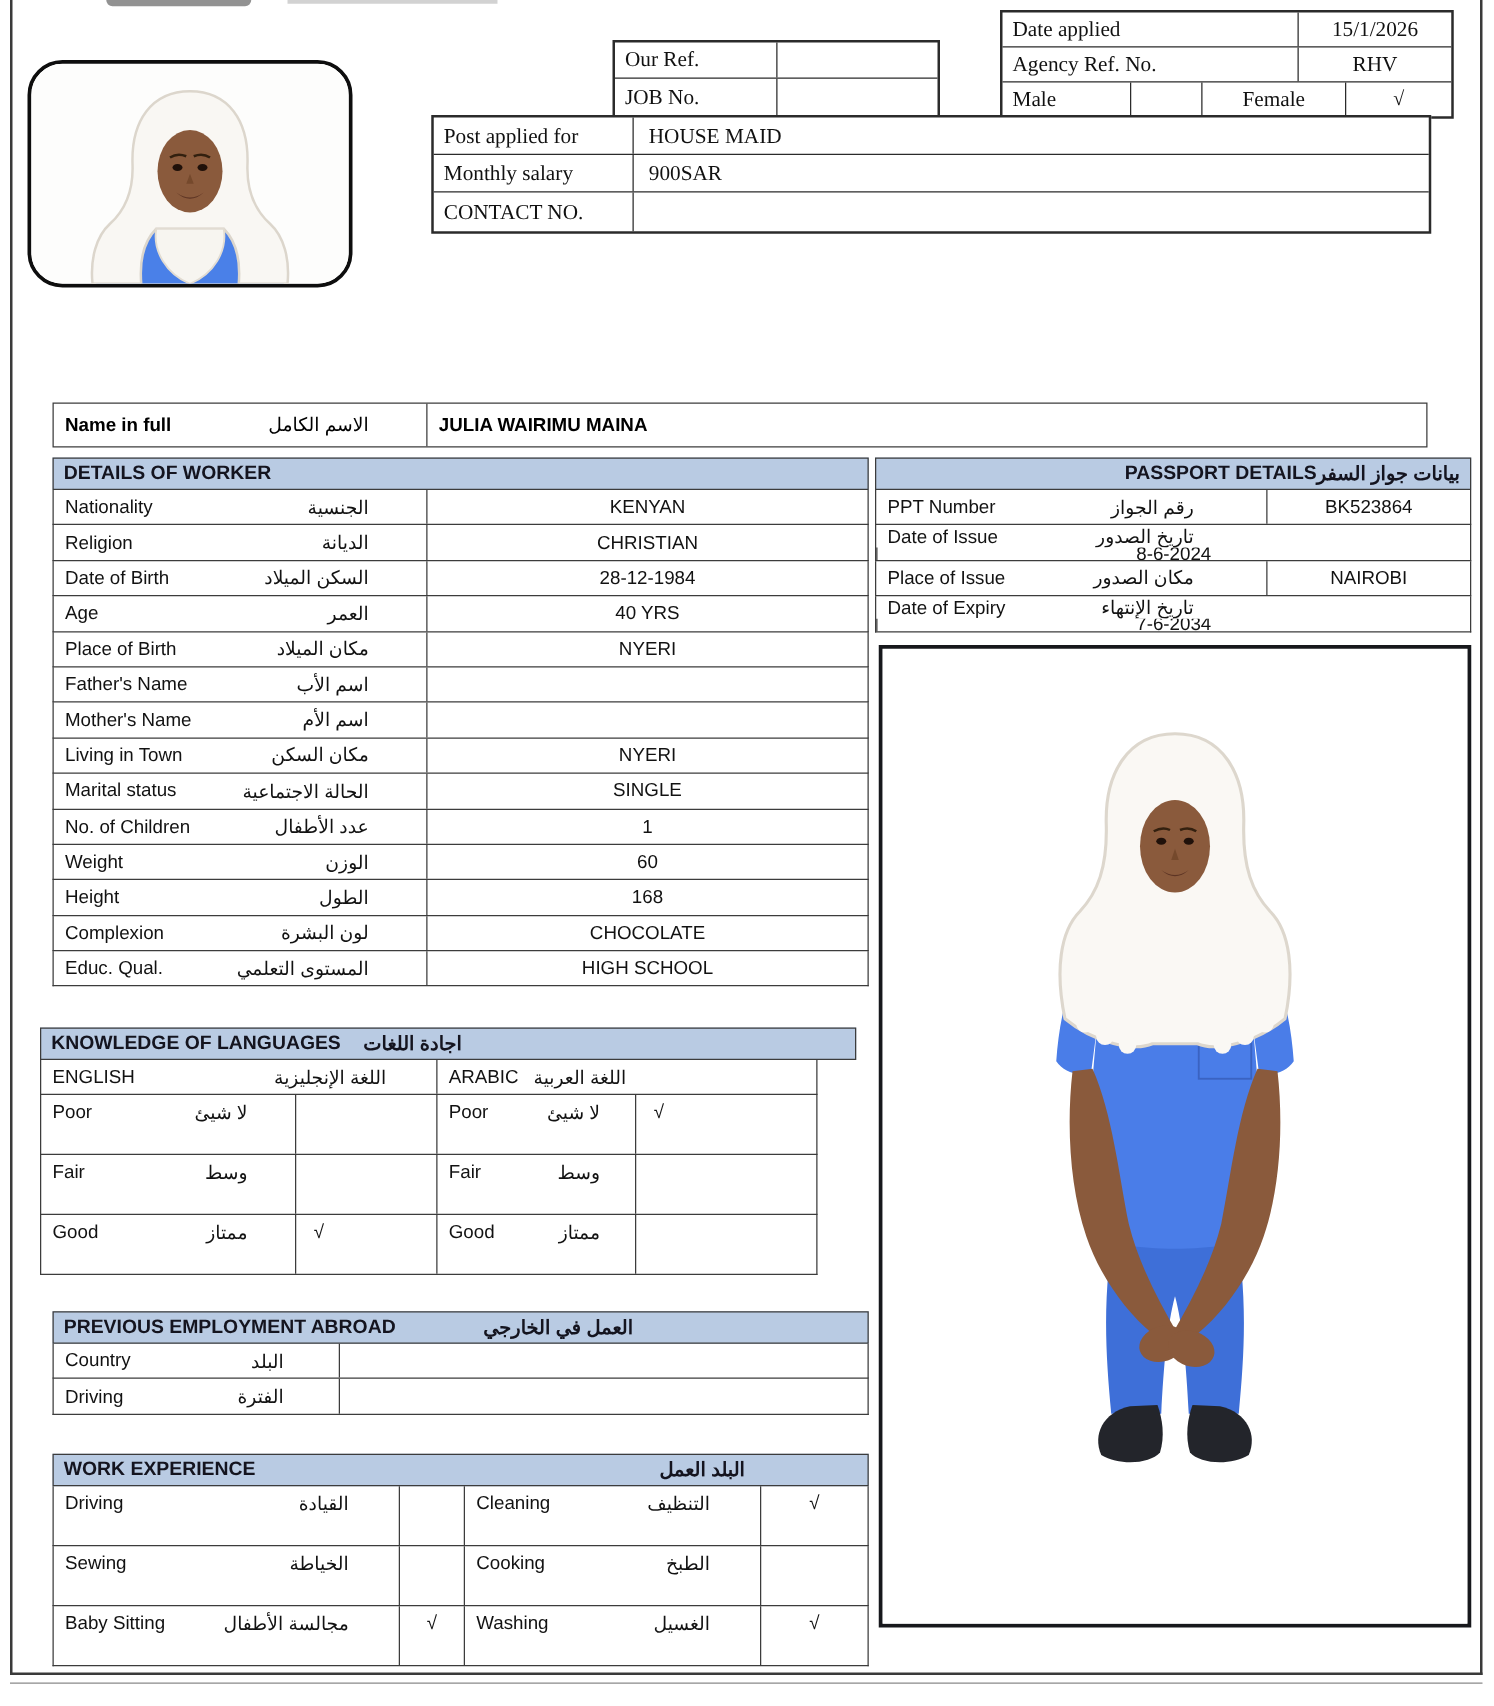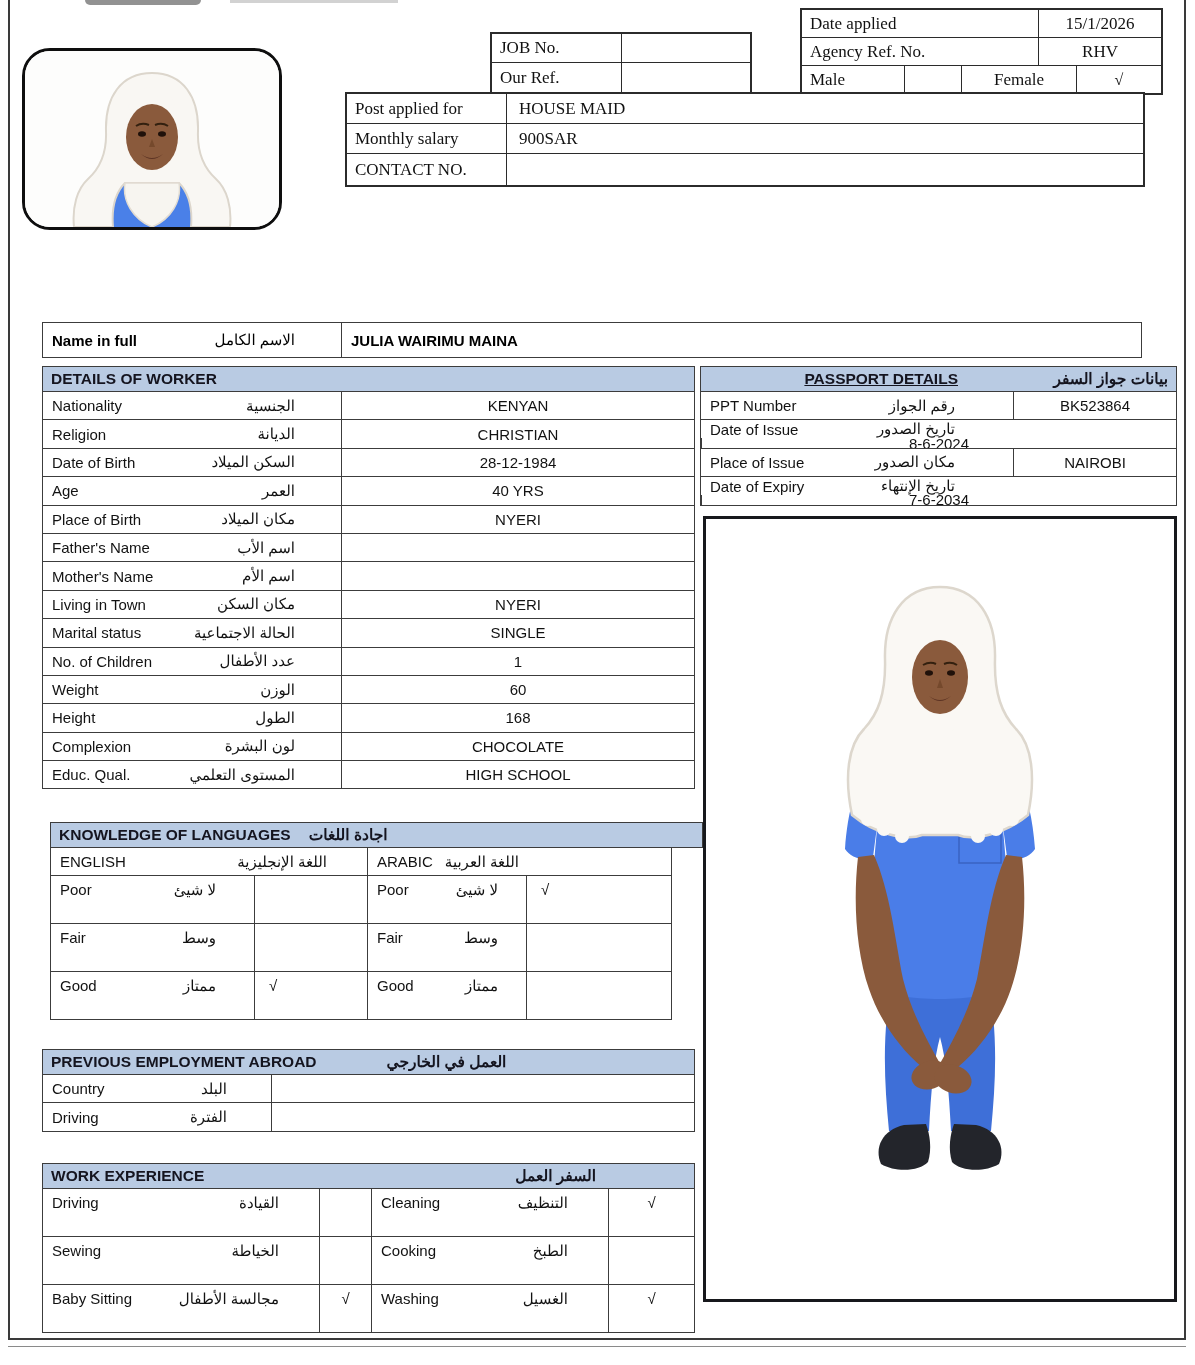--- a/index.html
+++ b/index.html
@@ -74,25 +74,25 @@
       <ellipse cx="117" cy="83" rx="4" ry="2.8" fill="#20110a"></ellipse>
       <ellipse cx="137" cy="83" rx="4" ry="2.8" fill="#20110a"></ellipse>
       <path d="M127,88 l-3,8 h6 z" fill="#75492c"></path>
       <path d="M116,103 q11,8 22,0 q-11,10 -22,0 z" fill="#5d3424"></path>
       <path d="M118,103 q9,4 18,0 q-9,4 -18,0 z" fill="#f0e9e0"></path>
     </svg>
   </div>
 
   <div class="stable" style="left:490px; top:32px; width:262px;">
     <div class="srow" style="height:29px;">
+      <div class="scell" style="width:130px;">Our Ref.</div>
+      <div class="scell" style="flex:1;"></div>
+    </div>
+    <div class="srow" style="height:29px;">
       <div class="scell" style="width:130px;">JOB No.</div>
-      <div class="scell" style="flex:1;"></div>
-    </div>
-    <div class="srow" style="height:29px;">
-      <div class="scell" style="width:130px;">Our Ref.</div>
       <div class="scell" style="flex:1;"></div>
     </div>
   </div>
 
   <div class="stable" style="left:800px; top:8px; width:363px;">
     <div class="srow" style="height:28px;">
       <div class="scell" style="width:237px;">Date applied</div>
       <div class="scell center" style="flex:1;">15/1/2026</div>
     </div>
     <div class="srow" style="height:28px;">
@@ -229,21 +229,21 @@
       <div class="fcell lblcell" style="width:298px;text-align:center;">
         <span class="en">Educ. Qual.</span>
         <span class="ar">المستوى التعلمي</span>
       </div>
       <div class="fcell valcell" style="flex:1;">HIGH SCHOOL</div>
     </div>
   </div>
 
   <div class="mtable" style="left:700px; top:366px; width:477px;">
     <div class="hdr-bar">
-      <span style="flex:1; text-align:center;text-decoration:underline;">PASSPORT DETAILS</span>
+      <span style="flex:1; text-align:right;">PASSPORT DETAILS</span>
       <span class="ar">بيانات جواز السفر</span>
     </div>
     <div class="frow" style="height:28.4px;">
       <div class="fcell lblcell" style="width:312px;">
         <span class="en">PPT Number</span>
         <span class="ar" style="padding-right:58px;">رقم الجواز</span>
       </div>
       <div class="fcell valcell" style="flex:1;">BK523864</div>
     </div>
     <div class="frow" style="height:28.4px;flex-direction:column;">
@@ -301,21 +301,21 @@
       <path d="M217,146 q7,-4 13,-1" stroke="#33200f" stroke-width="2" fill="none"></path>
       <path d="M238,145 q7,-3 13,1" stroke="#33200f" stroke-width="2" fill="none"></path>
       <ellipse cx="223" cy="154" rx="4" ry="2.8" fill="#20110a"></ellipse>
       <ellipse cx="245" cy="154" rx="4" ry="2.8" fill="#20110a"></ellipse>
       <path d="M234,160 l-3,9 h6 z" fill="#75492c"></path>
       <path d="M223,177 q11,8 22,0 q-11,10 -22,0 z" fill="#5d3424"></path>
       <path d="M225,177 q9,4 18,0 q-9,4 -18,0 z" fill="#f0e9e0"></path>
     </svg>
   </div>
 
-  <div class="mtable" style="left:50px; top:822px; width:653px;">
+  <div class="mtable" style="left:32px; top:822px; width:653px;">
     <div class="hdr-bar" style="gap:18px;">
       <span>KNOWLEDGE OF LANGUAGES</span>
       <span class="ar">اجادة اللغات</span>
     </div>
     <div style="width:622px;">
       <div class="frow" style="height:28px;">
         <div class="fcell" style="width:316px; justify-content:space-between; padding-left:9px;">
           <span>ENGLISH</span>
           <span style="padding-right:40px;">اللغة الإنجليزية</span>
         </div>
@@ -380,21 +380,21 @@
         <span>Driving</span>
         <span style="padding-right:44px;">الفترة</span>
       </div>
       <div class="fcell valcell" style="flex:1;"></div>
     </div>
   </div>
 
   <div class="mtable" style="left:42px; top:1163px; width:653px;">
     <div class="hdr-bar">
       <span>WORK EXPERIENCE</span>
-      <span class="ar" style="margin-left:auto; margin-right:90px;">السفر العمل</span>
+      <span class="ar" style="margin-left:auto; margin-right:90px;">البلد العمل</span>
     </div>
     <div class="frow" style="height:48px;">
       <div class="fcell lblcell topalign" style="width:276px;">
         <span>Driving</span>
         <span style="padding-right:40px;">القيادة</span>
       </div>
       <div class="fcell topalign check-center" style="width:52px; border-left:1.5px solid #3c3c3c;"></div>
       <div class="fcell lblcell topalign" style="width:237px; border-left:1.5px solid #3c3c3c;">
         <span>Cleaning</span>
         <span style="padding-right:40px;">التنظيف</span>

